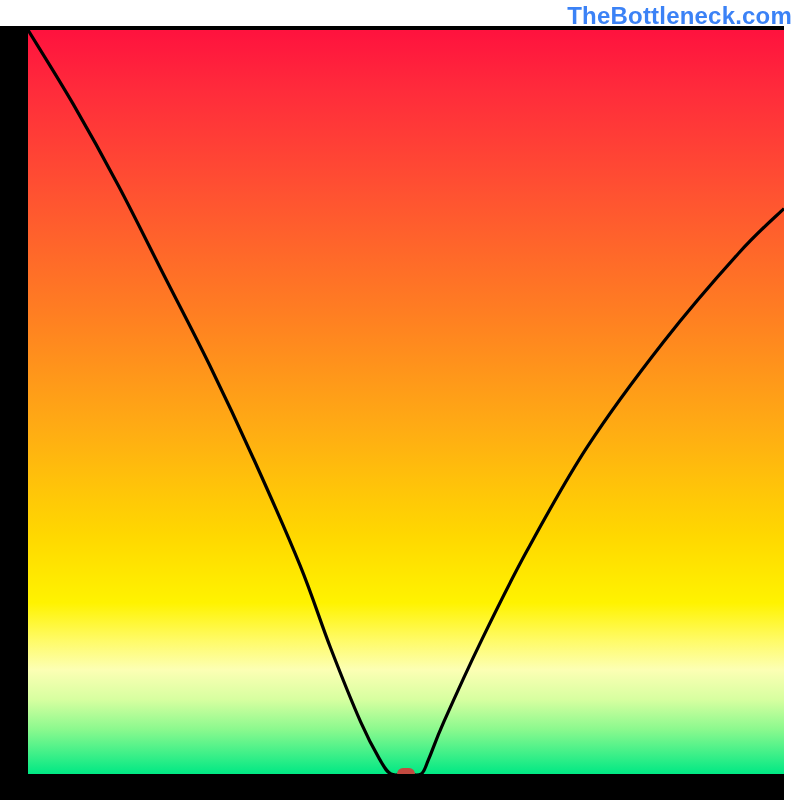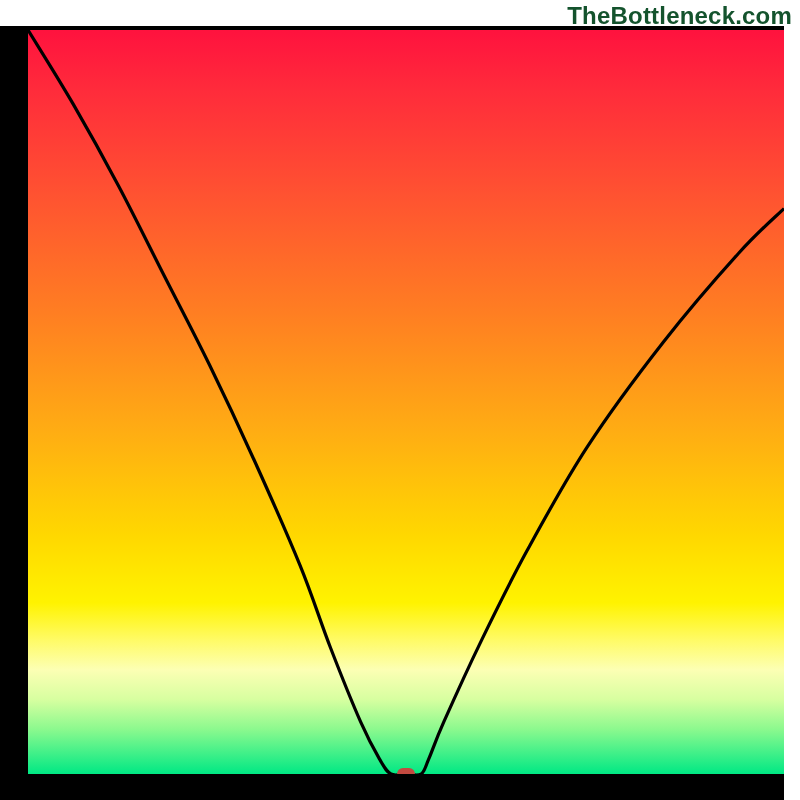--- a/index.html
+++ b/index.html
@@ -48,21 +48,21 @@
     position: absolute;
     inset: 0;
     pointer-events: none;
   }
   .watermark {
     position: absolute;
     top: 2px;
     right: 8px;
     font-size: 24px;
     font-weight: 600;
-    color: #14532d;
+    color: #3b82f6;
     letter-spacing: 0.2px;
   }
   
   .bar { position:absolute; background:#000; }
 </style>
 </head>
 <body>
 
 <div class="watermark">TheBottleneck.com</div>
 

